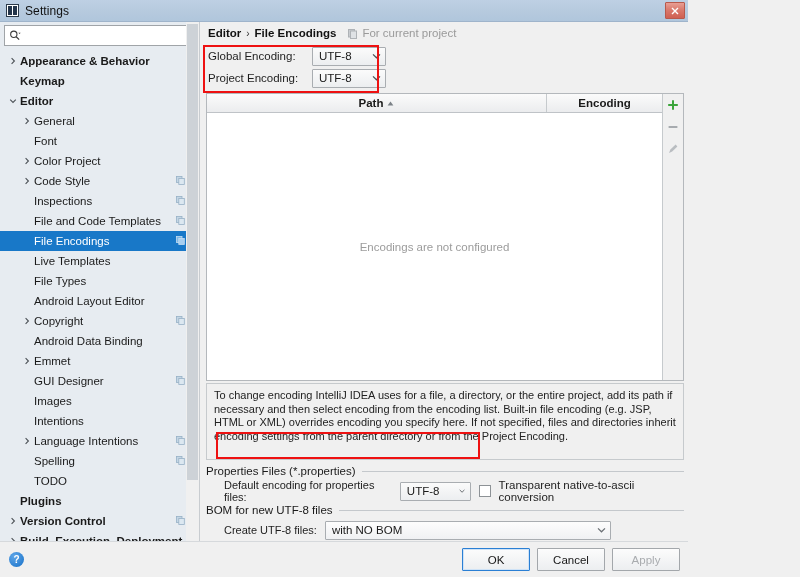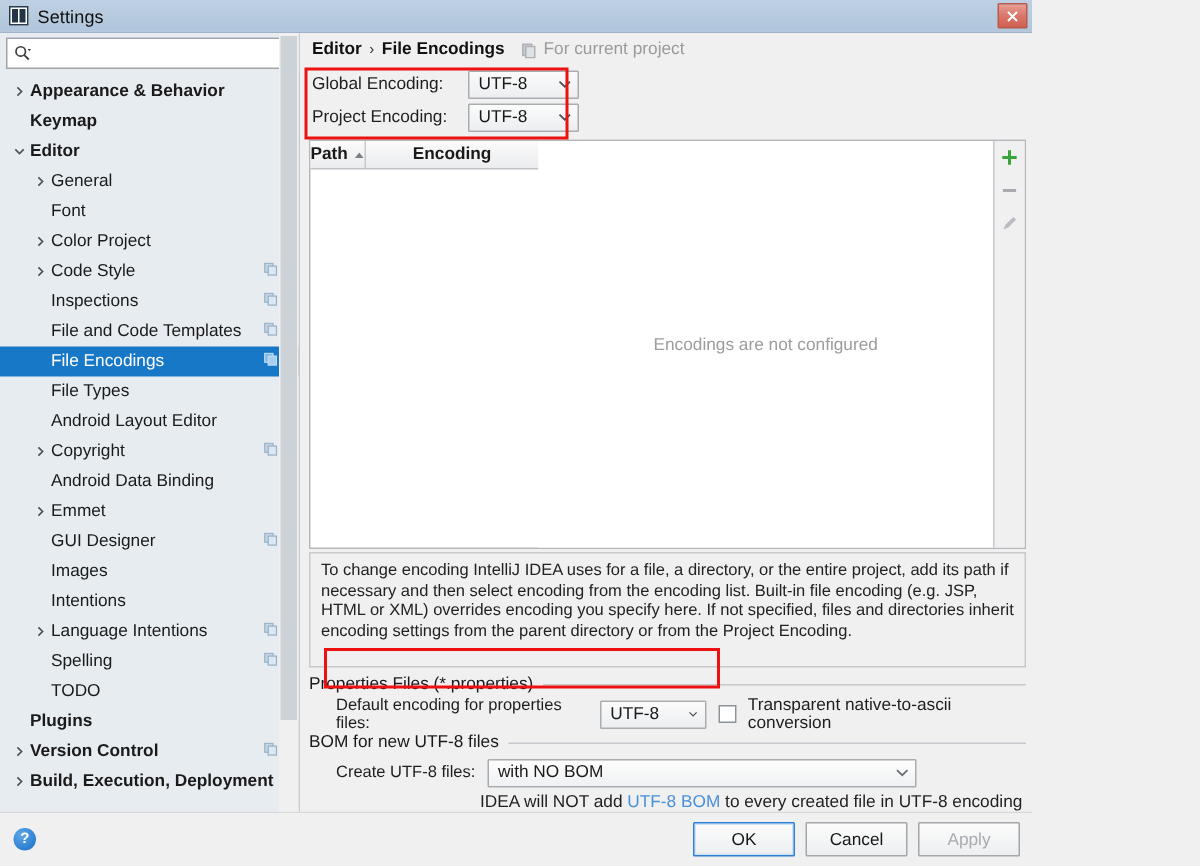--- a/index.html
+++ b/index.html
@@ -227,21 +227,21 @@
 
   
   .table-wrap {
     flex: 1;
     min-height: 0;
     display: flex;
     border: 1px solid #b4b8bc;
     background: #ffffff;
     margin-bottom: 2px;
   }
-  .table-main { flex: 1; min-width: 0; display: flex; flex-direction: row; }
+  .table-main { flex: 1; min-width: 0; display: flex; flex-direction: column; }
   .thead {
     height: 19px;
     display: flex;
     background: linear-gradient(to bottom,#fbfbfb,#ebecee);
     border-bottom: 1px solid #bfc3c7;
     flex: none;
   }
   .th {
     display: flex;
     align-items: center;
@@ -477,20 +477,24 @@
                 <rect x="2.8" y="2.4" width="5.5" height="6" fill="#d9e7f2" stroke="#7c9db8" stroke-width="0.8"></rect>
               </svg></span>
           </div>
           <div class="tree-item lvl1 selected">
             <span class="arrow"></span>
             <span class="label">File Encodings</span>
             <span class="copy-badge"><svg width="9" height="9" viewBox="0 0 9 9">
                 <rect x="0.5" y="0.5" width="5.5" height="6" fill="#9fcdf0" stroke="#ffffff" stroke-width="0.8"></rect>
                 <rect x="2.8" y="2.4" width="5.5" height="6" fill="#d6ecff" stroke="#ffffff" stroke-width="0.8"></rect>
               </svg></span>
+          </div>
+          <div class="tree-item lvl1">
+            <span class="arrow"></span>
+            <span class="label">Live Templates</span>
           </div>
           <div class="tree-item lvl1">
             <span class="arrow"></span>
             <span class="label">File Types</span>
           </div>
           <div class="tree-item lvl1">
             <span class="arrow"></span>
             <span class="label">Android Layout Editor</span>
           </div>
           <div class="tree-item lvl1">
@@ -690,23 +694,20 @@
         <div class="group-body">
           <div class="form-row">
             <span>Create UTF-8 files:</span>
             <span class="combo wide">
               <span class="cv">with NO BOM</span>
               <svg width="9" height="6" viewBox="0 0 9 6">
                 <path d="M1 1.4 L4.5 4.8 L8 1.4" stroke="#6a6f74" stroke-width="1.2" fill="none"></path>
               </svg>
             </span>
           </div>
-          <div class="hint-row">
-            <span>IDEA will NOT add </span><span class="lnk">UTF-8 BOM</span><span> to every created file in UTF-8 encoding</span>
-          </div>
         </div>
       </div>
 
     </div>
   </div>
 
   <div class="footer">
     <div class="help-icon">?</div>
     <div class="spacer"></div>
     <div class="btn default">OK</div>

